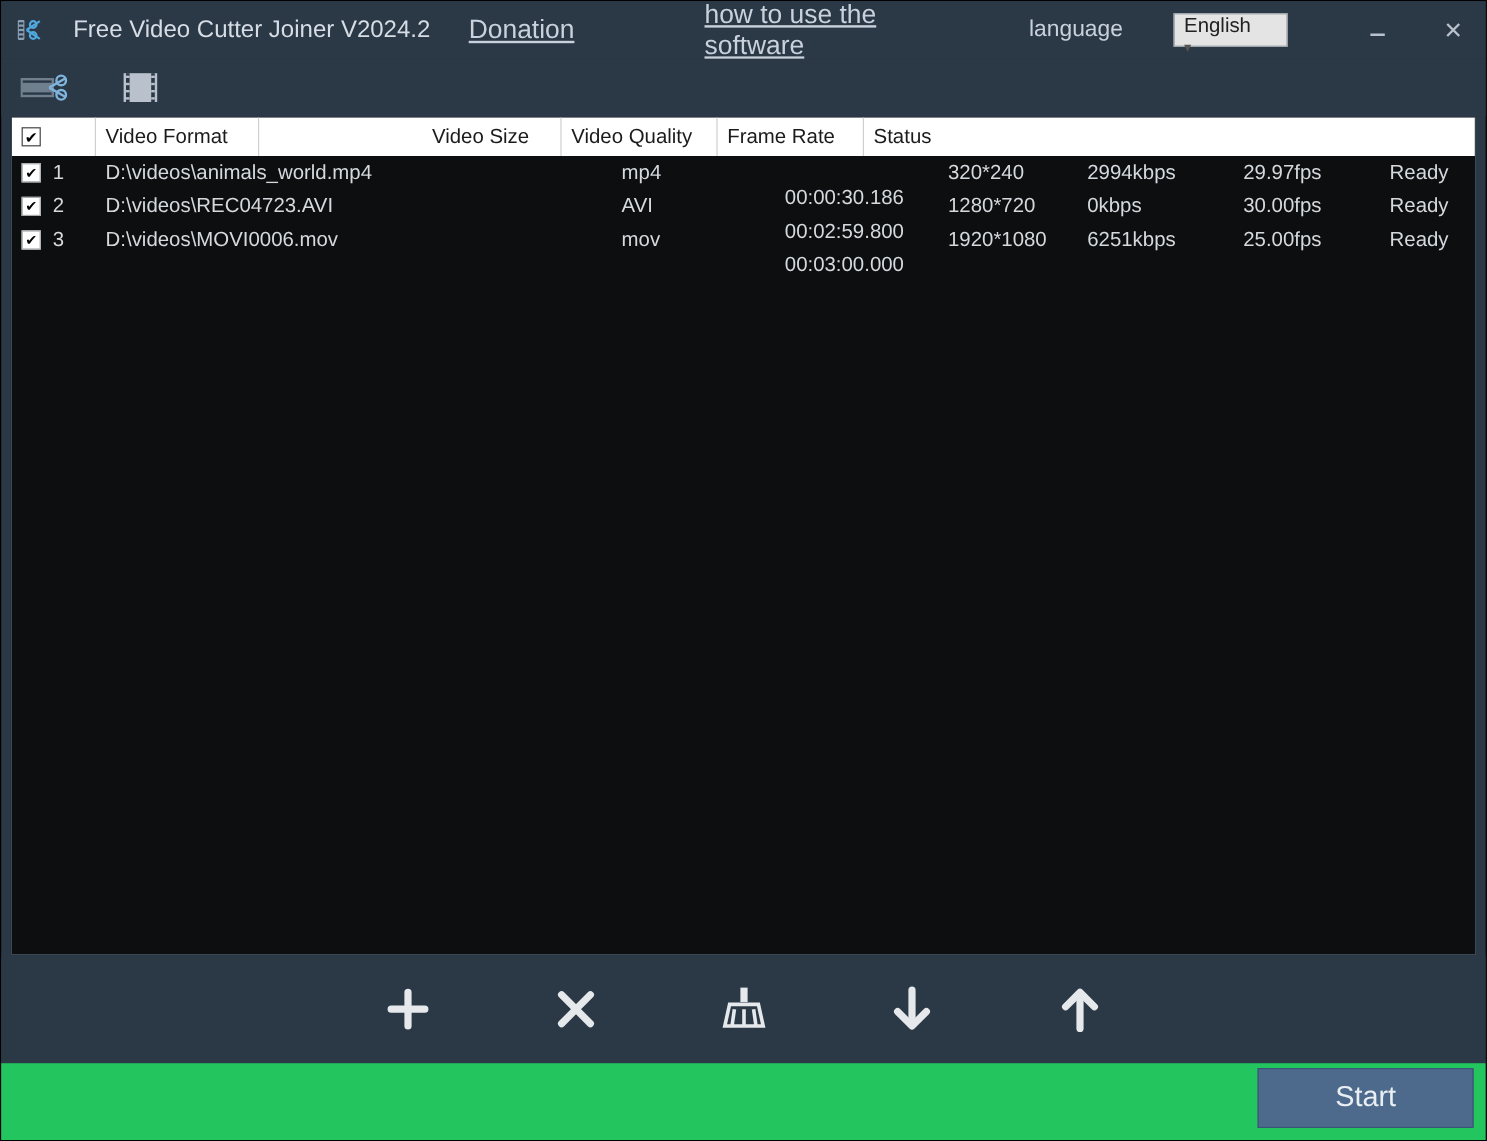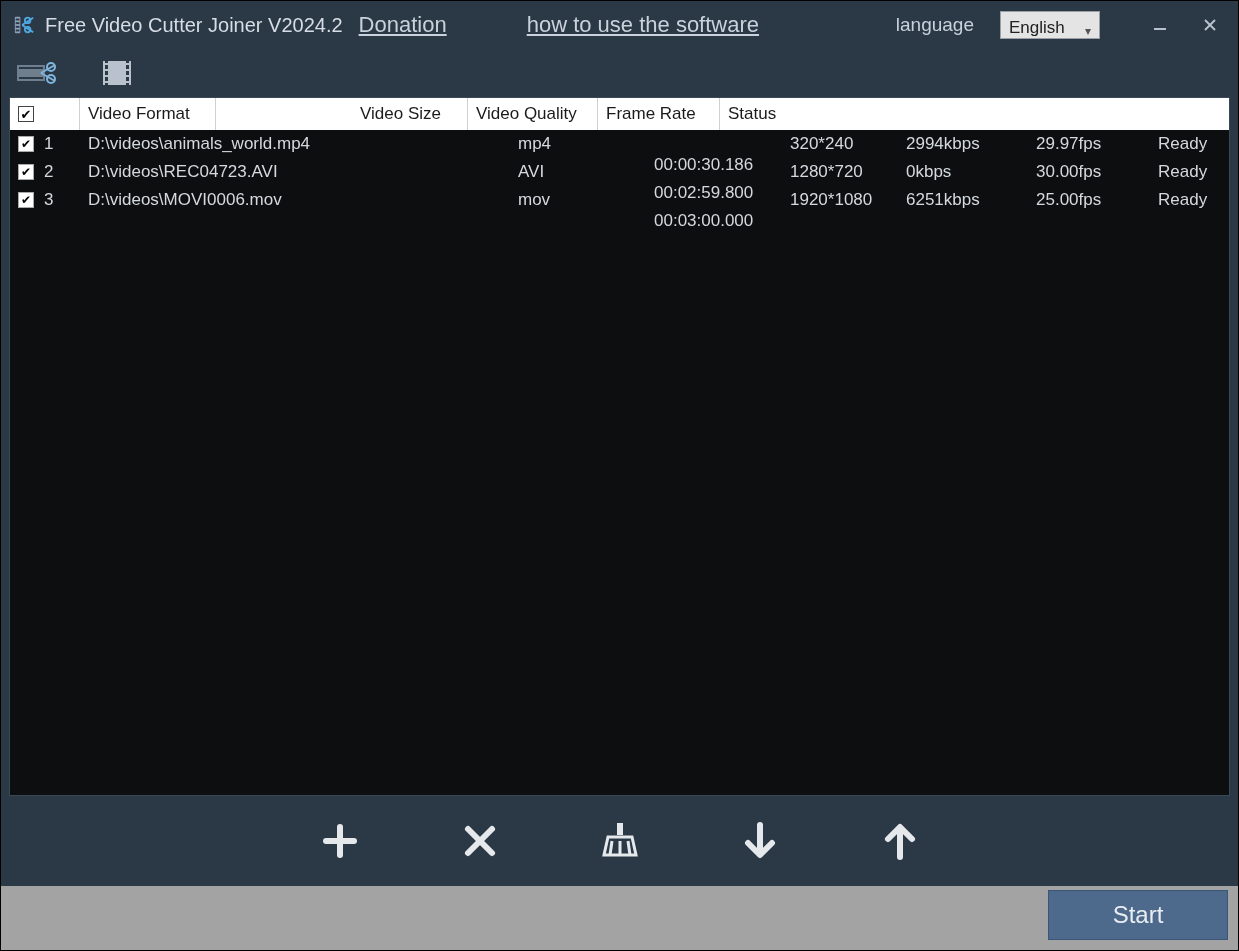--- a/index.html
+++ b/index.html
@@ -10,35 +10,36 @@
     border: 1px solid #000;
     display: flex; flex-direction: column;
   }
   
   .titlebar {
     height: 48px;
     background: #2b3846;
     display: flex; align-items: center;
     color: #c9d2dc;
     padding: 0 8px 0 12px;
-    gap: 10px;
+    gap: 26px;
     font-size: 20px;
   }
   .titlebar .app-icon { width: 22px; height: 22px; flex: 0 0 auto; }
   .titlebar .title { color: #d6dde5; font-weight: 400; margin-right: 6px; white-space: nowrap;}
   .titlebar a.tlink { color: #c9d2dc; text-decoration: underline; font-size: 22px; cursor: pointer;}
   .titlebar .spacer { width: 60px; }
   .titlebar .flex-fill { flex: 1 1 auto; }
   .titlebar .lang-label { font-size: 19px; color: #c9d2dc; margin-right: 16px;}
   .lang-select {
     width: 100px; height: 28px;
     background: #e4e4e4; border: 1px solid #9aa0a6;
-    display: inline-flex; align-items: flex-end; justify-content: space-between;
+    display: inline-flex; align-items: flex-start; justify-content: space-between;
     padding: 0 8px; color: #222; font-size: 17px; cursor: pointer;
     margin-right: 30px;
+    flex-direction: column;
   }
   .lang-select .chev { font-size: 12px; color: #555; }
   .win-btn {
     width: 40px; height: 32px; display:flex; align-items:center; justify-content:center;
     color: #b9c2cc; cursor: pointer;
   }
   
   .mode-toolbar {
     height: 48px;
     display: flex; align-items: center; gap: 40px;
@@ -79,21 +80,21 @@
   }
   
   .action-bar {
     height: 90px; background:#2b3846;
     display:flex; align-items:center; justify-content:center; gap:90px;
   }
   .act-btn { width:50px; height:50px; display:flex; align-items:center; justify-content:center; color:#e6e9ec; cursor:pointer;}
   .act-btn svg { stroke:#e6e9ec; fill:#e6e9ec;}
   
   .start-bar {
-    height: 64px; background:#a3a3a3;
+    height: 64px; background:#22c55e;
     display:flex; align-items:center; justify-content:flex-end;
     padding: 0 10px 6px 0;
   }
   .start-btn {
     width: 180px; height: 50px;
     background:#4d6a8c; color:#e9eef3; font-size:24px;
     border:1px solid #3a5576;
     display:flex; align-items:center; justify-content:center; cursor:pointer;
   }
 </style>

